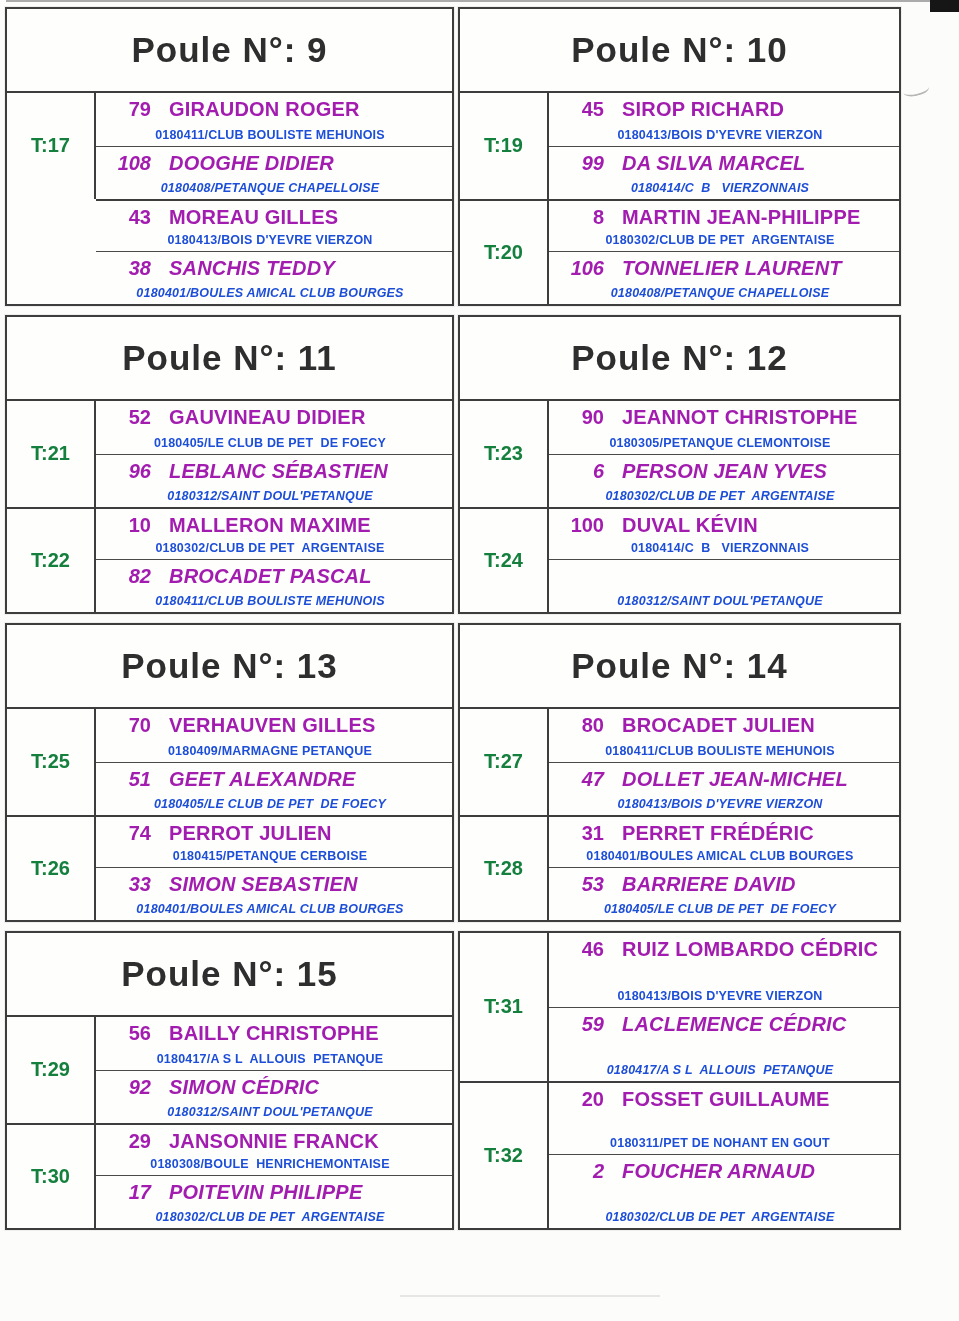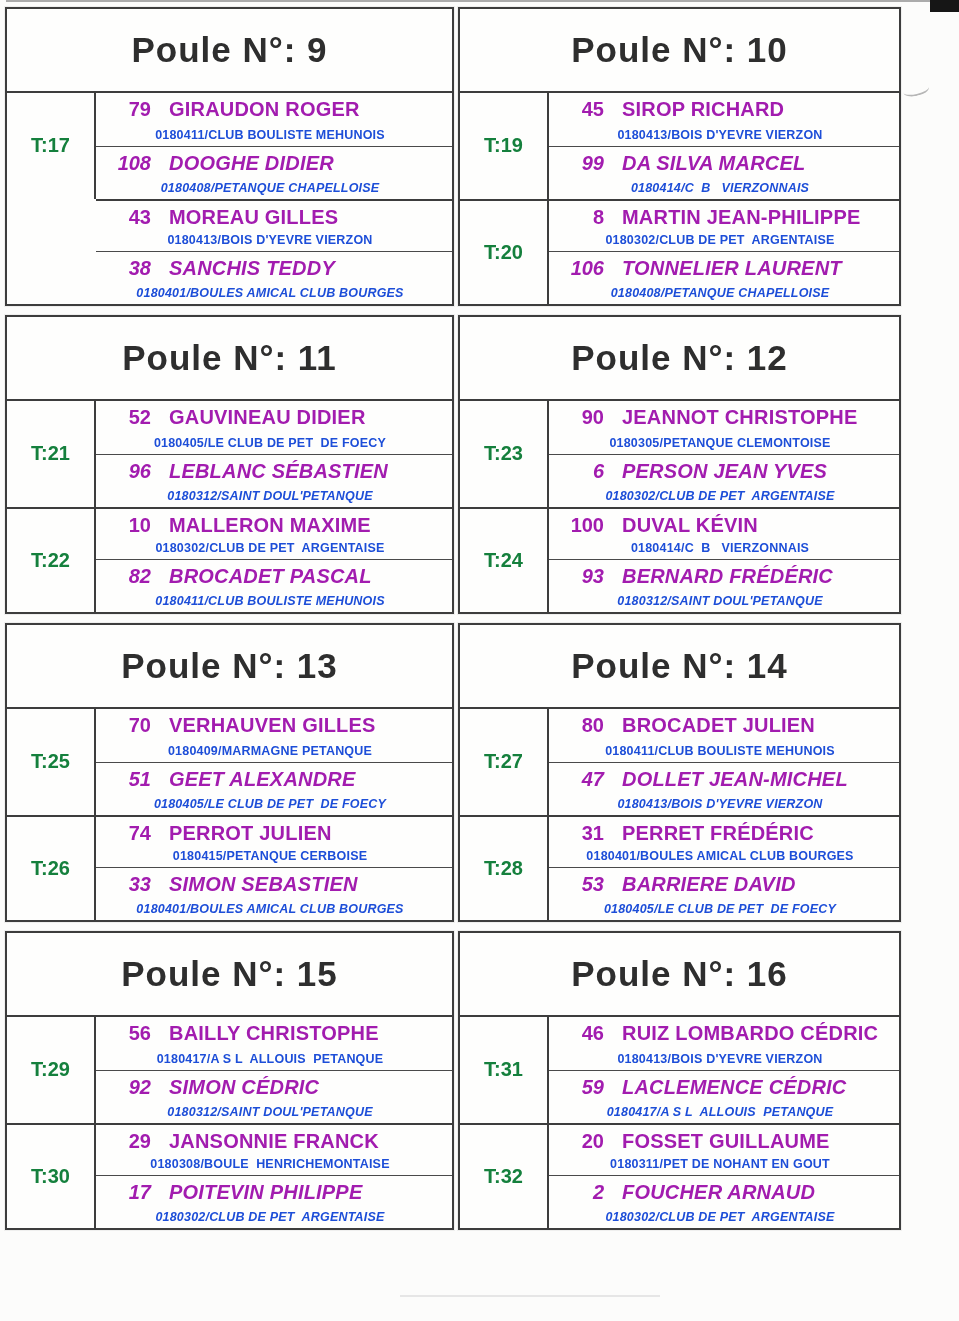--- a/index.html
+++ b/index.html
@@ -242,24 +242,20 @@
 
       <div class="player player-3">
         <div class="pline">
           <span class="pnum">100</span>
           <span class="pname">DUVAL KÉVIN</span>
         </div>
         <div class="pclub">0180414/C  B   VIERZONNAIS</div>
       </div>
 
       <div class="player player-4">
-        <div class="pline">
-          <span class="pnum">93</span>
-          <span class="pname">BERNARD FRÉDÉRIC</span>
-        </div>
         <div class="pclub">0180312/SAINT DOUL'PETANQUE</div>
       </div>
     </div>
   </div>
 
   <div class="pool">
     <div class="pool-header">
       <span class="pool-title-text">Poule N°: 13</span>
     </div>
     <div class="pool-body">
@@ -378,23 +374,20 @@
         <div class="pline">
           <span class="pnum">17</span>
           <span class="pname">POITEVIN PHILIPPE</span>
         </div>
         <div class="pclub">0180302/CLUB DE PET  ARGENTAISE</div>
       </div>
     </div>
   </div>
 
   <div class="pool">
-    <div class="pool-header">
-      <span class="pool-title-text">Poule N°: 16</span>
-    </div>
     <div class="pool-body">
       <div class="tlabel tlabel-a">T:31</div>
       <div class="tlabel tlabel-b">T:32</div>
 
       <div class="player player-1">
         <div class="pline">
           <span class="pnum">46</span>
           <span class="pname">RUIZ LOMBARDO CÉDRIC</span>
         </div>
         <div class="pclub">0180413/BOIS D'YEVRE VIERZON</div>

